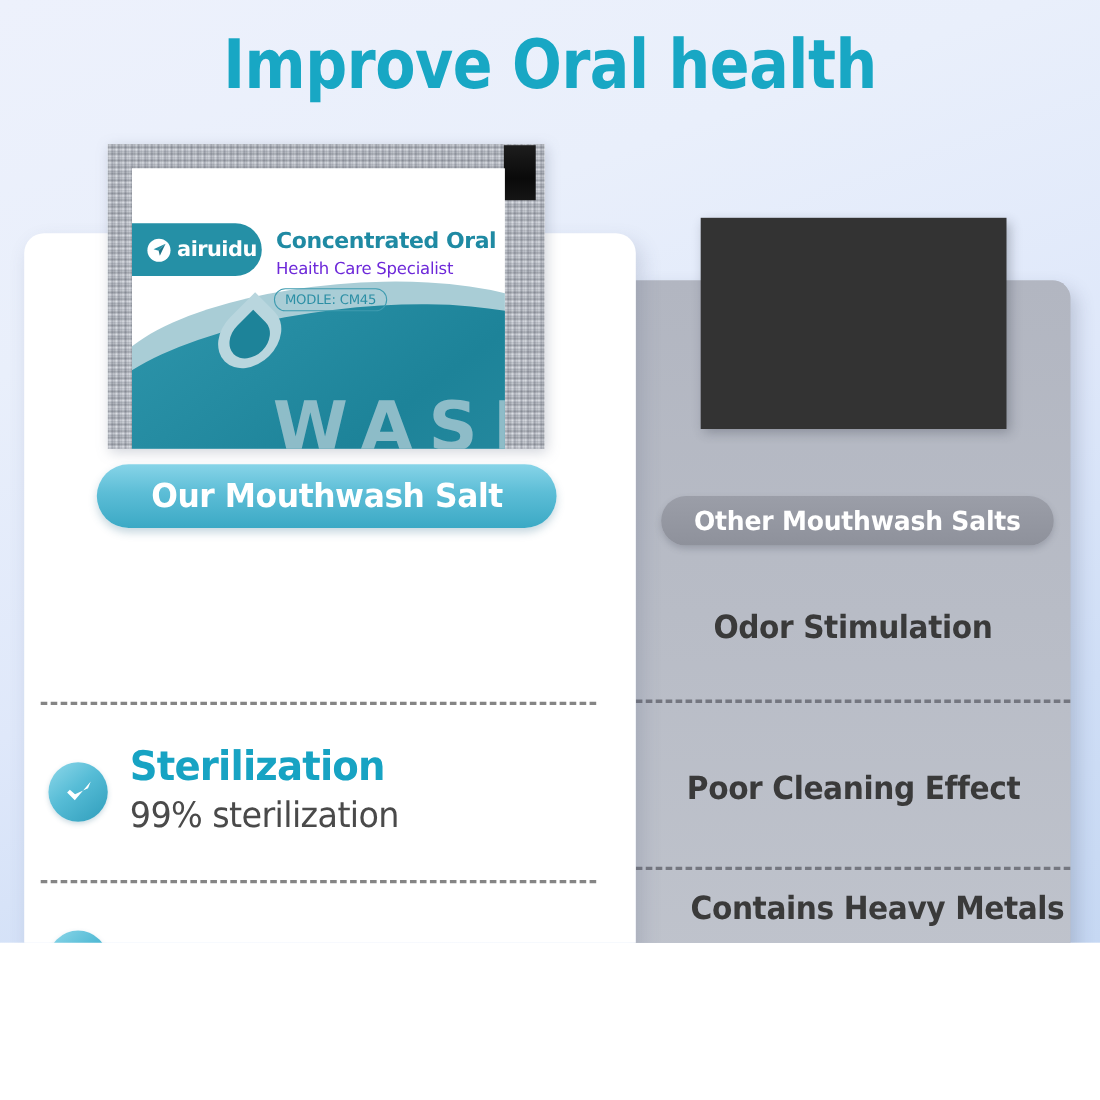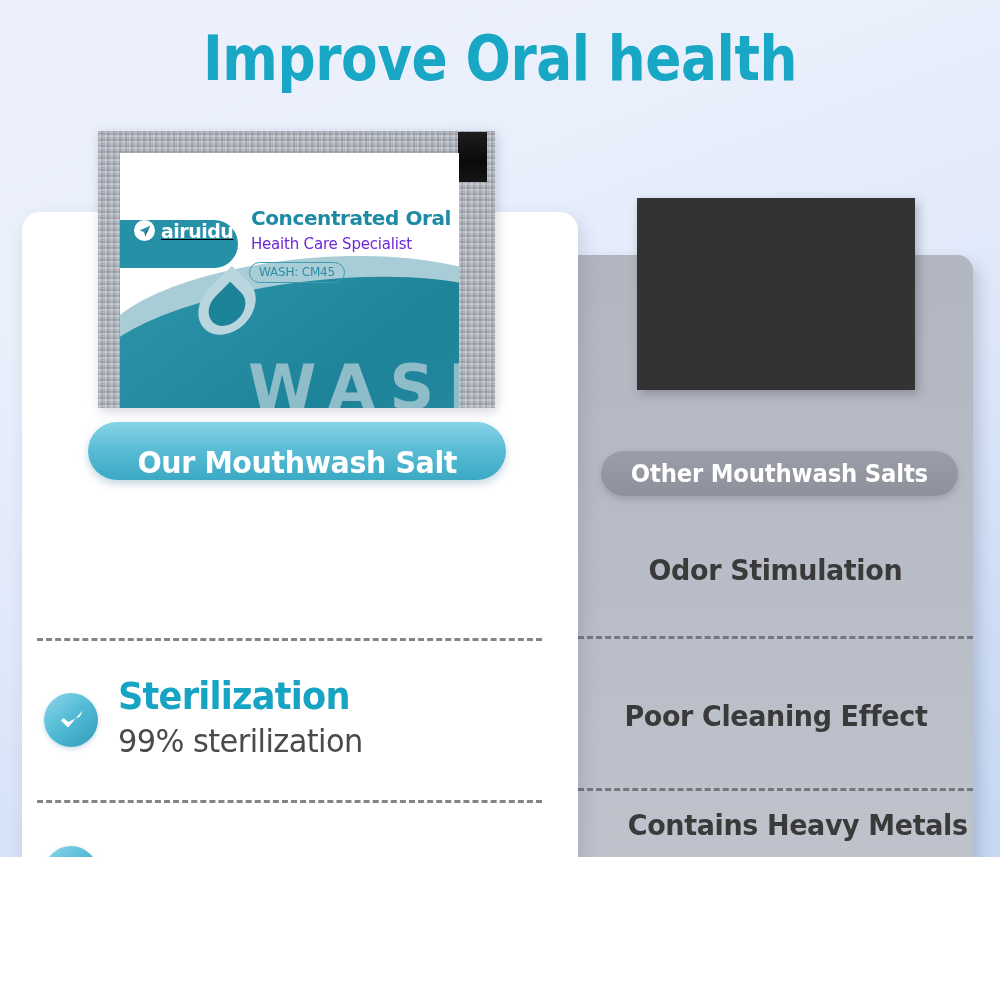--- a/index.html
+++ b/index.html
@@ -222,29 +222,28 @@
     height: 41px;
     background: #1d8399;
     border-radius: 0 50% 50% 50%;
     transform: rotate(45deg);
   }
 
   
   .logo-pill {
     position: absolute;
     left: -30px;
-    top: 67px;
+    top: 50px;
     width: 148px;
     height: 48px;
     border-radius: 0 24px 24px 0;
     background: #2590a6;
     display: flex;
-    align-items: flex-start;
+    align-items: center;
     padding-left: 44px;
-    text-decoration: underline;
   }
   .logo-mark {
     width: 21px;
     height: 21px;
     border-radius: 50%;
     background: #ffffff;
     margin-right: 6px;
     flex: 0 0 auto;
     display: flex;
     align-items: center;
@@ -298,21 +297,21 @@
   #our-badge {
     position: absolute;
     left: 88px;
     top: 422px;
     width: 418px;
     height: 58px;
     border-radius: 29px;
     background: linear-gradient(180deg, #87d4e8 0%, #5cbdd6 45%, #3ba9c5 100%);
     box-shadow: 0 4px 8px rgba(50,110,140,0.28);
     display: flex;
-    align-items: flex-end;
+    align-items: center;
     justify-content: center;
   }
   #our-badge .badge-text {
     color: #ffffff;
     font-family: "DejaVu Sans", sans-serif;
     font-weight: bold;
     font-size: 30px;
     letter-spacing: -0.4px;
     transform: scaleX(0.95);
     white-space: nowrap;
@@ -429,21 +428,21 @@
           <svg width="14" height="14" viewBox="0 0 14 14">
             <path d="M12.5 1.5 L1.6 6.6 L6.2 7.9 Z" fill="#2590a6"></path>
             <path d="M12.5 1.5 L6.2 7.9 L7.3 12.4 Z" fill="#1d7387"></path>
           </svg>
         </span>
         <span class="logo-word">airuidu</span>
       </div>
 
       <div class="pk-title">Concentrated Oral Salt</div>
       <div class="pk-sub">Heaith Care Specialist</div>
-      <div class="pk-model">WASH: CM45</div>
+      <div class="pk-model">MODLE: CM45</div>
     </div>
   </div>
 
   <div id="our-badge">
     <span class="badge-text">Our Mouthwash Salt</span>
   </div>
 
   <div class="left-divider" id="left-div-0"></div>
 
   <div class="feature-row" id="feature-1">

